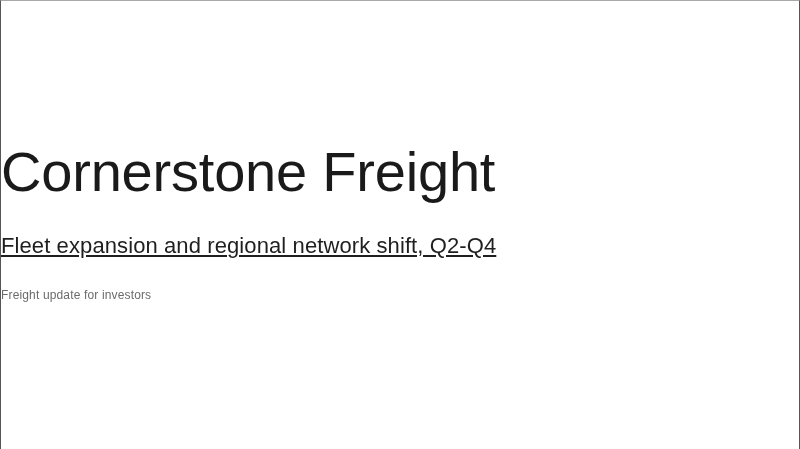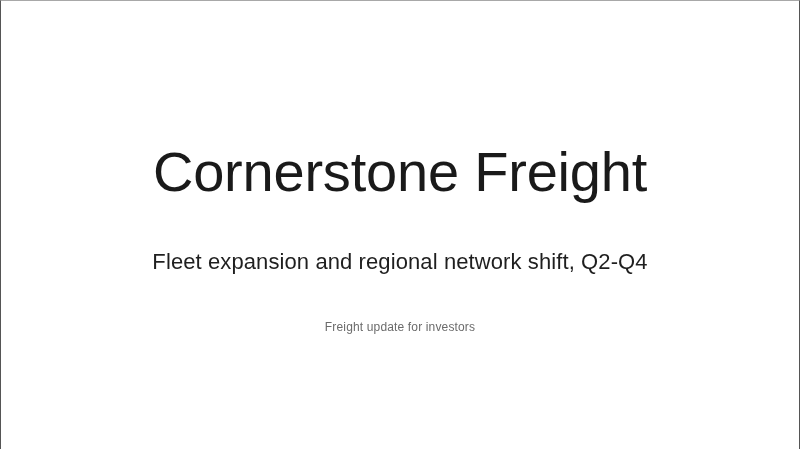--- a/index.html
+++ b/index.html
@@ -28,42 +28,43 @@
     border-bottom: 0;
     overflow: hidden;
   }
 
   
   .title-block {
     position: absolute;
     left: 0;
     right: 0;
     top: 143px;
-    text-align: center;
+    text-align: left;
   }
 
   .slide-title {
     font-size: 56px;
     font-weight: 300;
     line-height: 1.0;
     letter-spacing: -0.2px;
     color: #1a1a1a;
     margin: 0;
     white-space: nowrap;
   }
 
   .slide-subtitle {
     font-size: 22px;
     font-weight: 400;
     line-height: 1.0;
     letter-spacing: 0.1px;
     color: #1f1f1f;
-    margin: 16px;
+    margin: 0;
     padding-top: 35px;
     white-space: nowrap;
+    text-decoration: underline;
   }
 
   .slide-tertiary {
     font-size: 12px;
     font-weight: 400;
     line-height: 1.0;
     letter-spacing: 0.15px;
     color: #6b6b6b;
     margin: 0;
     padding-top: 32px;

